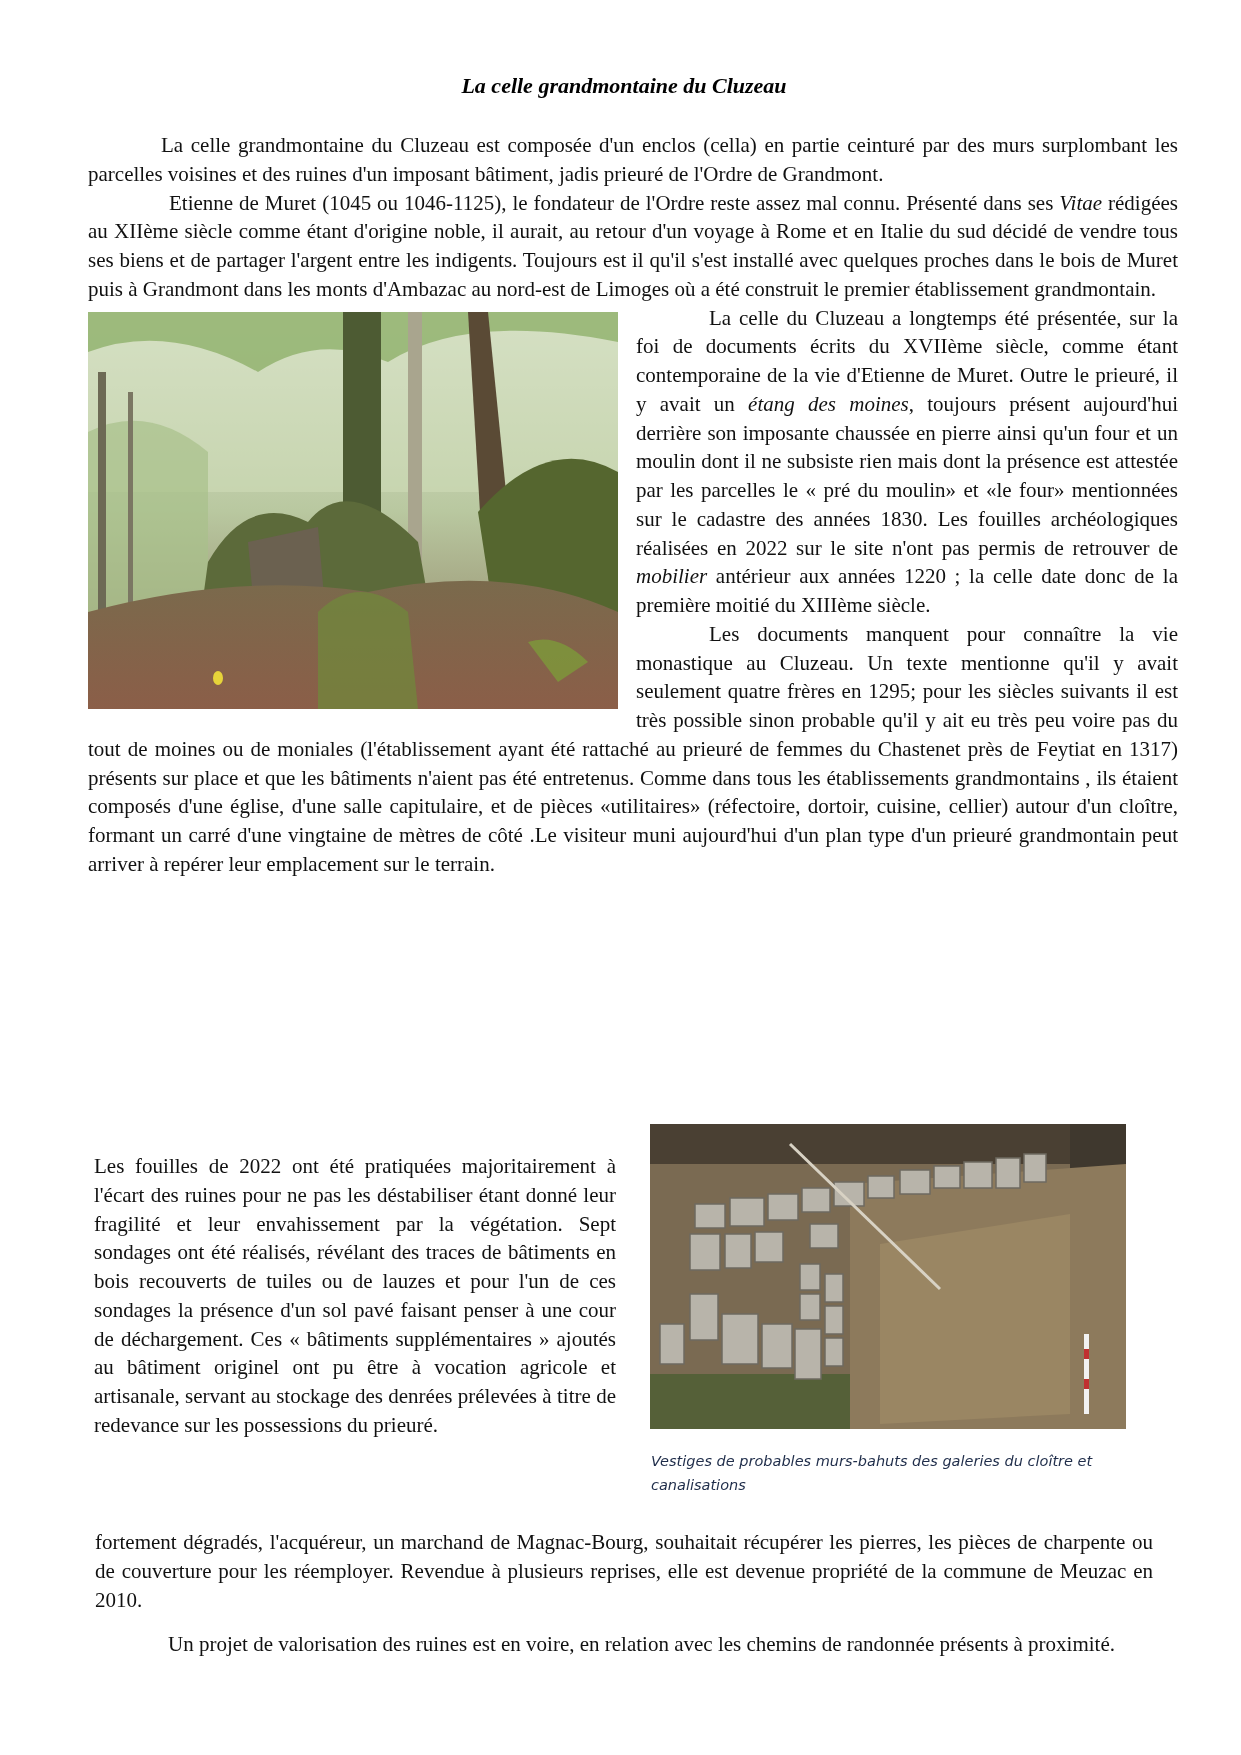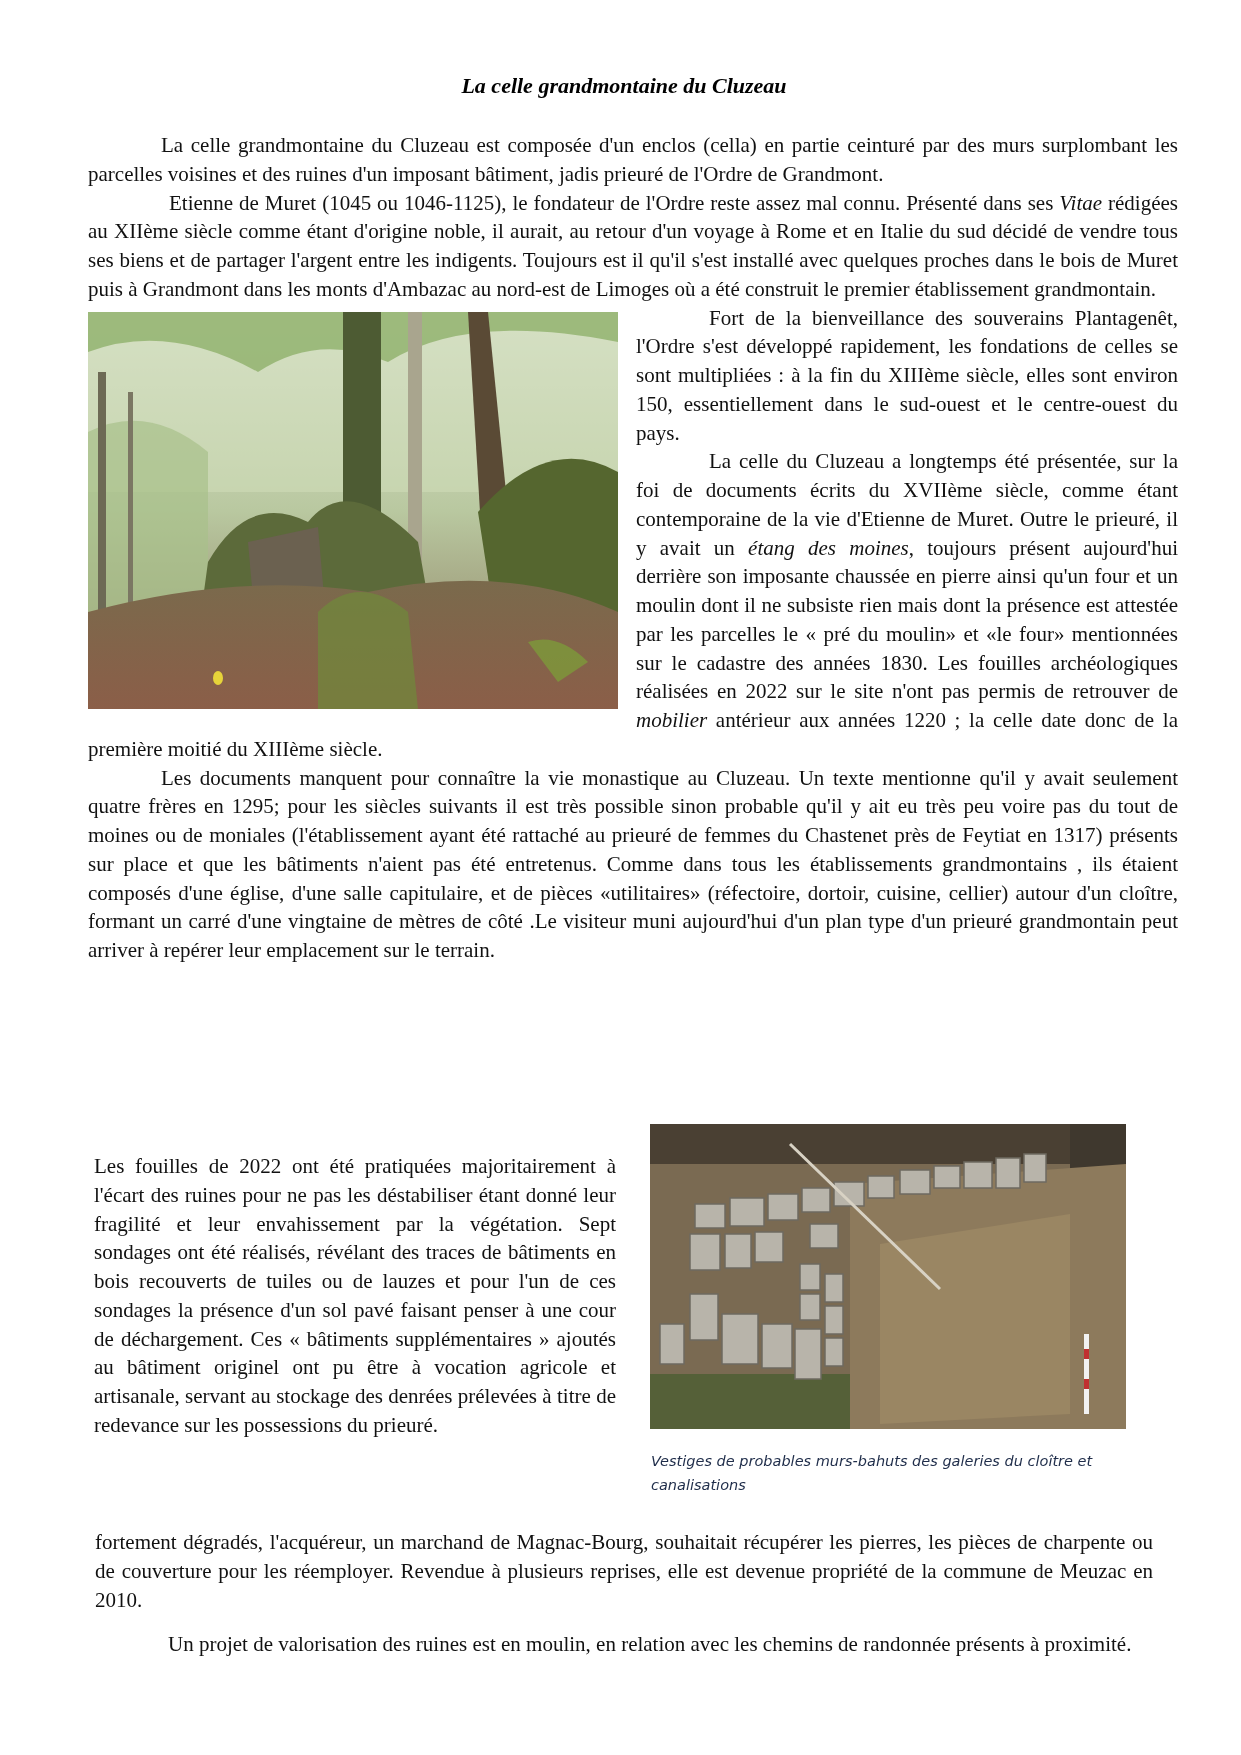--- a/index.html
+++ b/index.html
@@ -73,21 +73,20 @@
         <path d="M380 0 L400 0 L420 200 L405 300 L392 200 Z" fill="#5a4a35"></path>
         <path d="M120 250 Q160 180 220 210 Q260 160 330 230 L360 400 L100 397 Z" fill="#5c6a3a"></path>
         <path d="M160 230 L230 215 L240 330 L170 345 Z" fill="#6b6150"></path>
         <path d="M390 200 Q460 120 530 160 L530 330 L410 330 Z" fill="#55662f"></path>
         <path d="M0 300 Q150 260 280 280 Q420 250 530 300 L530 397 L0 397 Z" fill="url(#ground1)"></path>
         <path d="M230 300 Q270 260 320 300 L330 397 L230 397 Z" fill="#6f8a3a" opacity="0.7"></path>
         <ellipse cx="130" cy="366" rx="5" ry="7" fill="#e6d43a"></ellipse>
         <path d="M440 330 Q470 320 500 350 L470 370 Z" fill="#7d9a3a" opacity="0.8"></path>
       </svg>
     </div>
-    <p class="indent">Fort de la bienveillance des souverains Plantagenêt, l'Ordre s'est développé rapidement, les fondations de celles se sont multipliées : à la fin du XIIIème siècle, elles sont environ 150, essentiellement dans le sud-ouest et le centre-ouest du pays.</p>
     <p class="indent"><span>La celle du Cluzeau a longtemps été présentée, sur la foi de documents écrits du XVIIème siècle, comme étant contemporaine de la vie d'Etienne de Muret. Outre le prieuré, il y avait un </span><em>étang des moines</em><span>, toujours présent aujourd'hui derrière son imposante chaussée en pierre ainsi qu'un four et un moulin dont il ne subsiste rien mais dont la présence est attestée par les parcelles le « pré du moulin» et «le four» mentionnées sur le cadastre des années 1830. Les fouilles archéologiques réalisées en 2022 sur le site n'ont pas permis de retrouver de </span><em>mobilier</em><span> antérieur aux années 1220 ; la celle date donc de la première moitié du XIIIème siècle.</span></p>
     <p class="indent">Les documents manquent pour connaître la vie monastique au Cluzeau. Un texte mentionne qu'il y avait seulement quatre frères en 1295; pour les siècles suivants il est très possible sinon probable qu'il y ait eu très peu voire pas du tout de moines ou de  moniales (l'établissement ayant été rattaché au prieuré de femmes du Chastenet près de Feytiat en 1317)  présents sur place et que les bâtiments n'aient pas été entretenus. Comme dans  tous les établissements grandmontains , ils étaient composés d'une église, d'une salle capitulaire, et de pièces «utilitaires» (réfectoire, dortoir, cuisine, cellier) autour d'un cloître, formant un carré d'une vingtaine de mètres de côté .Le visiteur muni aujourd'hui d'un plan type d'un prieuré grandmontain peut arriver à  repérer leur emplacement sur le terrain.</p>
   </div>
 
   <div class="block2 body-text">
     <p>Les fouilles de 2022 ont été pratiquées majoritairement à l'écart des ruines pour ne pas les déstabiliser étant donné leur fragilité et leur envahissement par la végétation. Sept sondages ont été réalisés, révélant des traces de bâtiments en bois recouverts de tuiles ou de lauzes et pour l'un de ces sondages la présence d'un sol pavé faisant penser à une cour de déchargement. Ces « bâtiments supplémentaires » ajoutés au bâtiment originel ont pu  être à vocation agricole et artisanale, servant  au stockage des denrées prélevées à titre de redevance sur les possessions du prieuré.</p>
   </div>
 
   <div class="photo2">
     <svg width="476" height="305" viewBox="0 0 476 305">
@@ -128,16 +127,16 @@
       <rect x="434" y="210" width="5" height="80" fill="#f2f2f2"></rect>
       <rect x="434" y="225" width="5" height="10" fill="#c03030"></rect>
       <rect x="434" y="255" width="5" height="10" fill="#c03030"></rect>
     </svg>
   </div>
 
   <div class="caption">Vestiges de probables murs-bahuts des galeries du cloître et canalisations</div>
 
   <div class="block3 body-text">
     <p>fortement dégradés, l'acquéreur, un marchand de Magnac-Bourg, souhaitait récupérer les pierres, les pièces de charpente ou de couverture pour les réemployer. Revendue à plusieurs reprises, elle est devenue propriété de la commune de Meuzac en 2010.</p>
-    <p class="indent">Un projet de valorisation des ruines est en moulin, en relation avec les chemins de randonnée présents à proximité.</p>
+    <p class="indent">Un projet de valorisation des ruines est en voire, en relation avec les chemins de randonnée présents à proximité.</p>
   </div>
 
 </div>
 
 </body></html>

